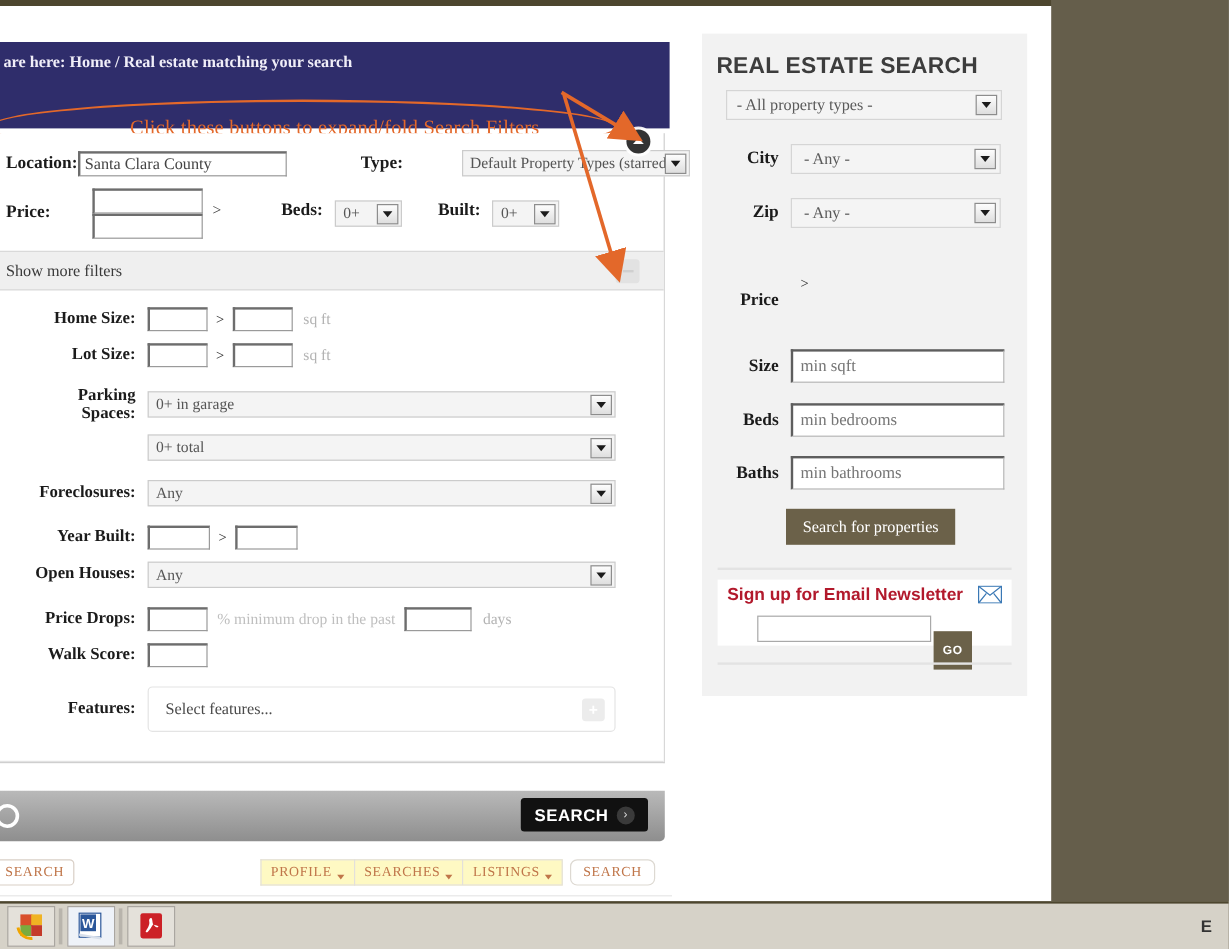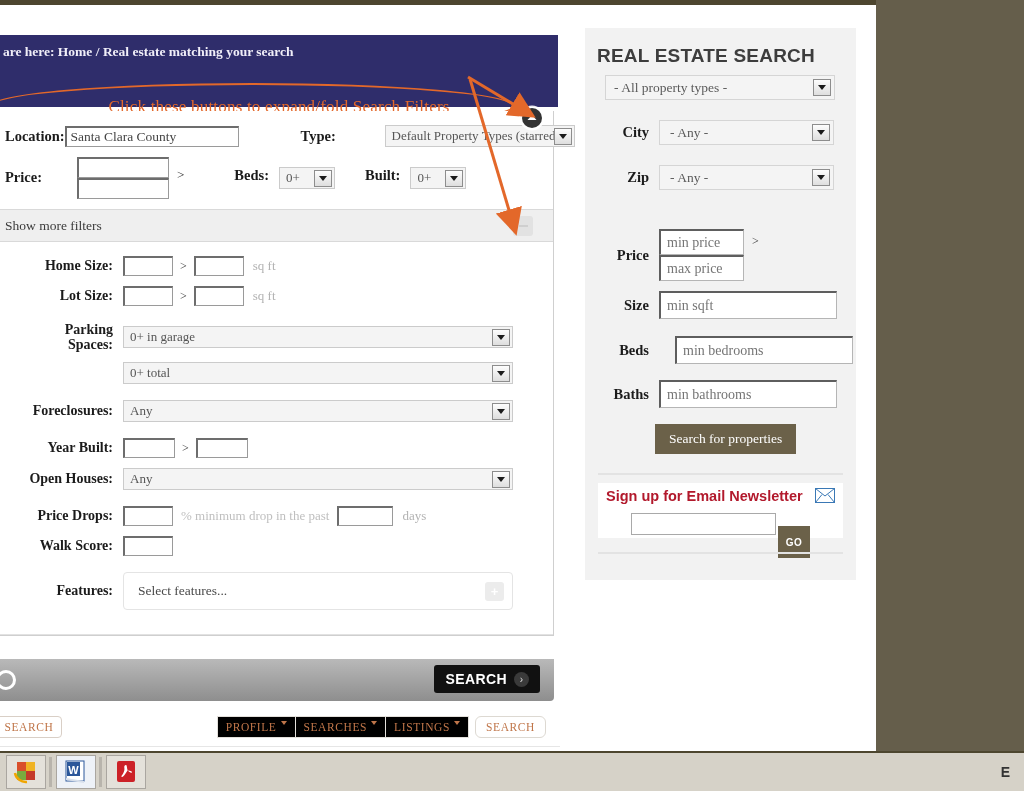--- a/index.html
+++ b/index.html
@@ -218,21 +218,21 @@
     font-family:"Liberation Serif", serif; font-size:11.5px; letter-spacing:.6px;
     color:#c0764a; padding:4px 8px; background:#fff; white-space:nowrap;
   }
   #save-search{ position:absolute; left:-32px; top:6px; }
   #foot-right{
     position:absolute; right:14px; top:6px; display:flex; align-items:stretch;
   }
   .foot-menu{
     border:1px solid #e3e0db; border-right:none; padding:4px 8px;
     font-family:"Liberation Serif", serif; font-size:11.5px; letter-spacing:.6px;
-    color:#c0764a; background:#000000; display:flex; align-items:flex-start; gap:4px;
+    color:#c0764a; background:#fef9c3; display:flex; align-items:flex-end; gap:4px;
     white-space:nowrap;
   }
   .foot-menu .cd{
     width:0;height:0;border-left:3.5px solid transparent;border-right:3.5px solid transparent;
     border-top:4.5px solid #c0764a; display:inline-block;
   }
   #login-btn{
     border:1px solid #ddd9d2; border-radius:6px; padding:4px 10px; margin-left:6px;
     font-family:"Liberation Serif", serif; font-size:11.5px; letter-spacing:.6px;
     color:#c0764a; background:#fff; white-space:nowrap;
@@ -543,33 +543,29 @@
     <div class="sb-sel">
       <span>- Any -</span>
       <span class="arrow">
           <i></i>
         </span>
     </div>
   </div>
 
   <div class="sb-row" style="left:597px;top:224px;align-items:center;">
     <span class="sb-lab">Price</span>
-    <div style="display:flex;flex-direction:column;">
-      <input class="sb-inp" style="width: 85px; height: 26px;" type="text" placeholder="min price">
-      <input class="sb-inp" style="width: 85px; height: 26px;" type="text" placeholder="max price">
-    </div>
     <span style="margin-left:8px;font-size:12px;color:#333;margin-bottom:28px;">&gt;</span>
   </div>
 
   <div class="sb-row" style="left:597px;top:286px;">
     <span class="sb-lab">Size</span>
     <input class="sb-inp" style="width: 178px; height: 28px;" type="text" placeholder="min sqft">
   </div>
 
-  <div class="sb-row" style="left:597px;top:331px;gap:16px;">
+  <div class="sb-row" style="left:597px;top:331px;">
     <span class="sb-lab">Beds</span>
     <input class="sb-inp" style="width: 178px; height: 28px;" type="text" placeholder="min bedrooms">
   </div>
 
   <div class="sb-row" style="left:597px;top:375px;">
     <span class="sb-lab">Baths</span>
     <input class="sb-inp" style="width: 178px; height: 28px;" type="text" placeholder="min bathrooms">
   </div>
 
   <div id="sb-search-btn">Search for properties</div>

